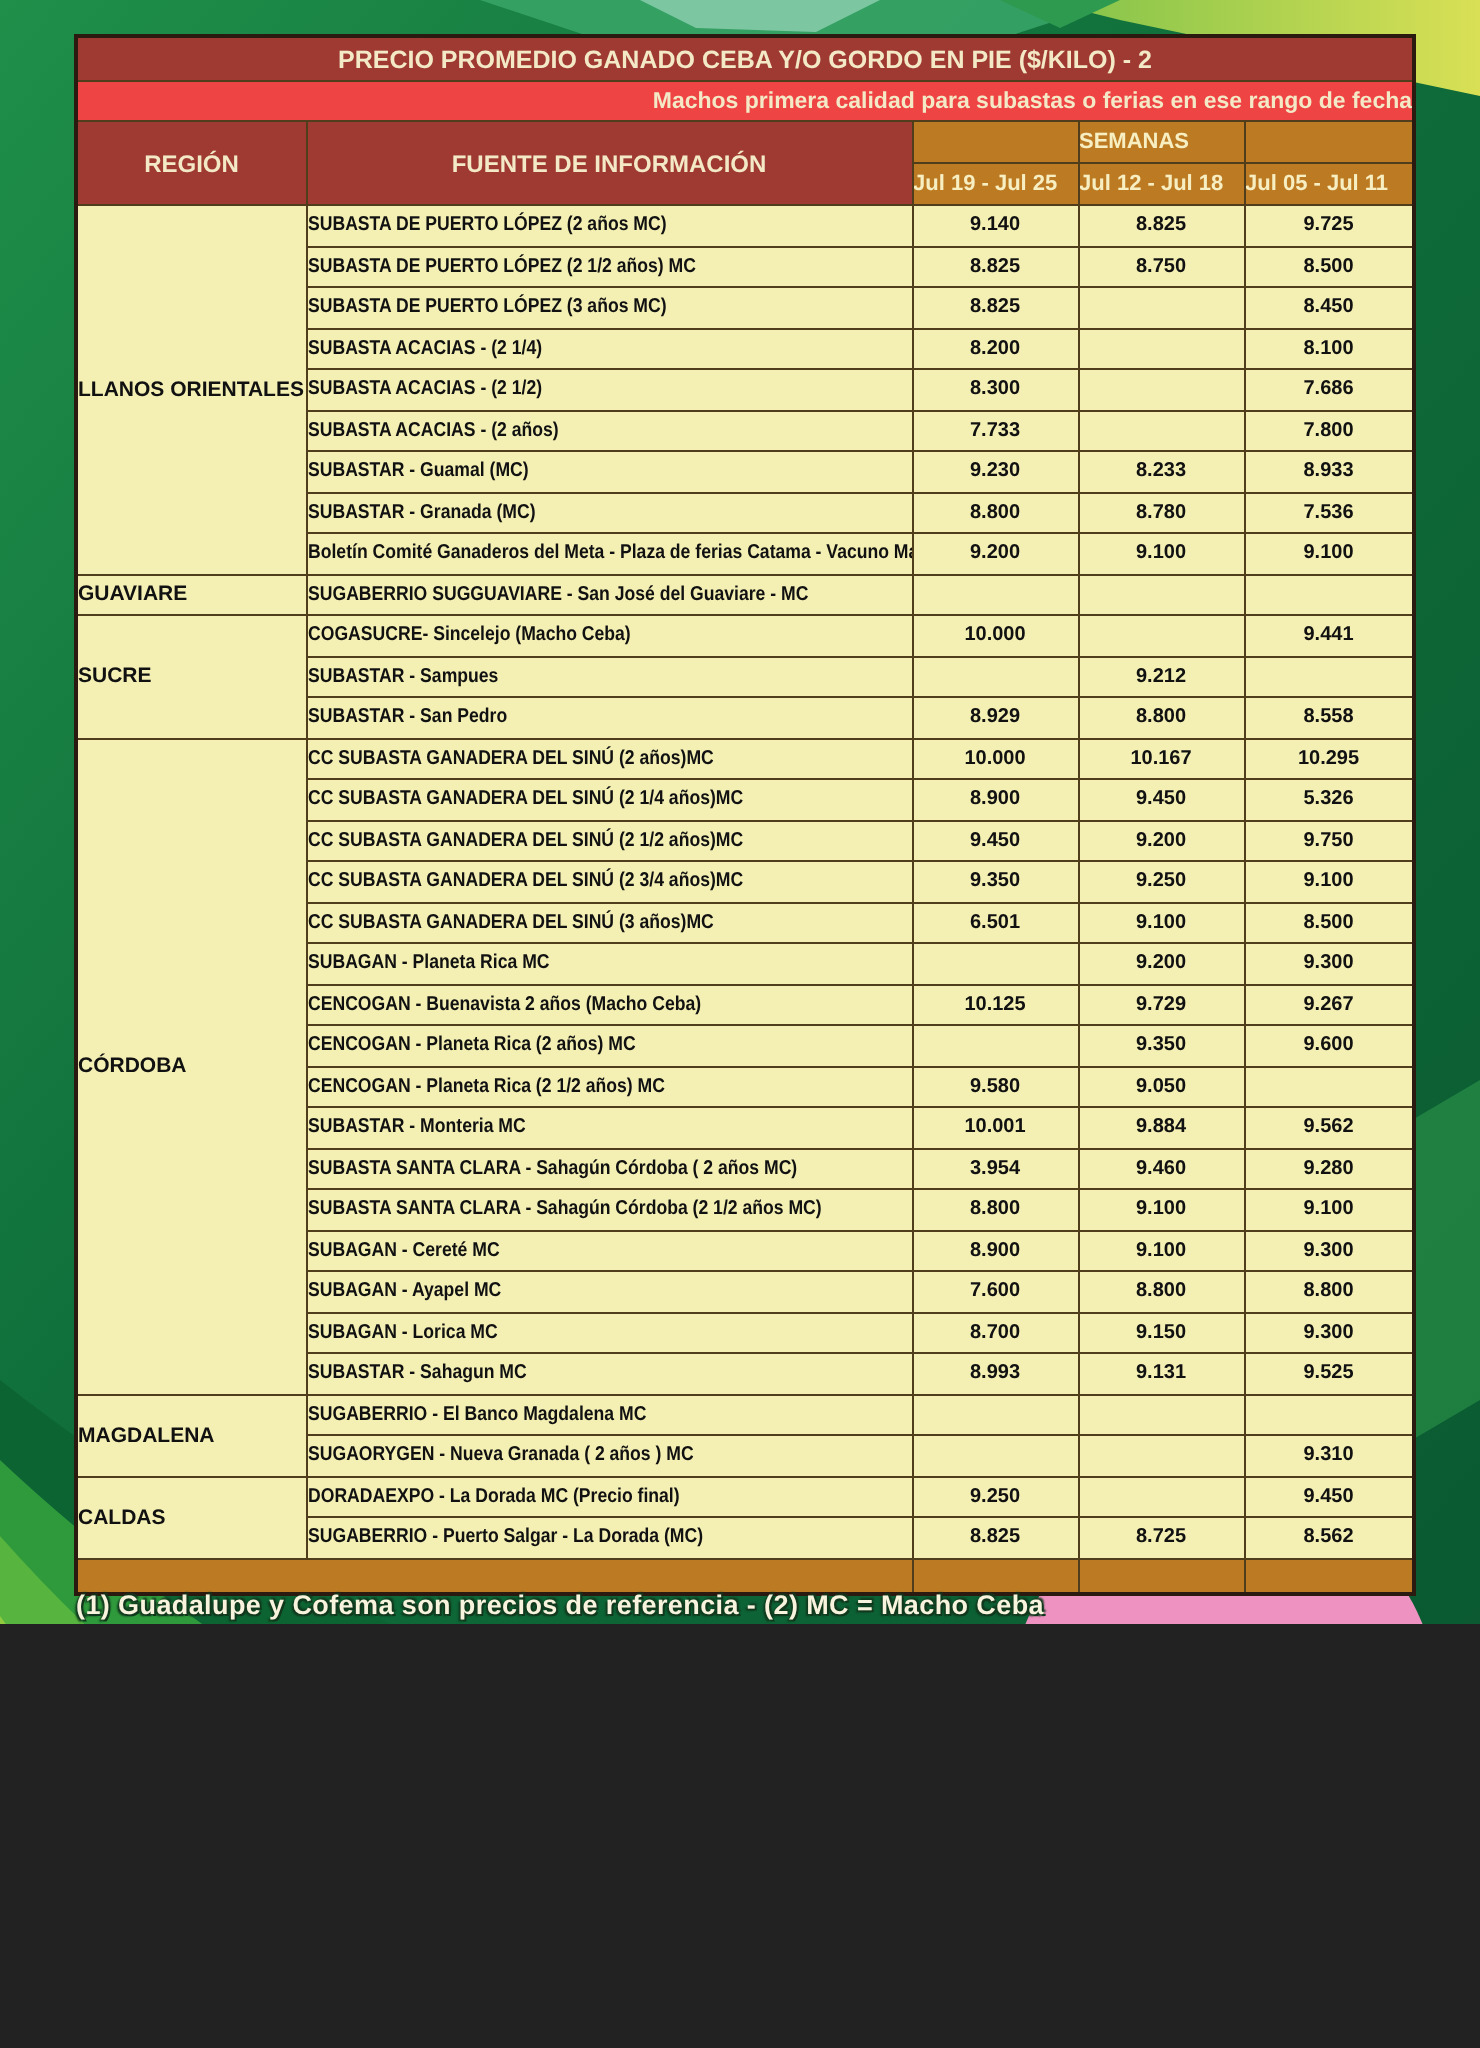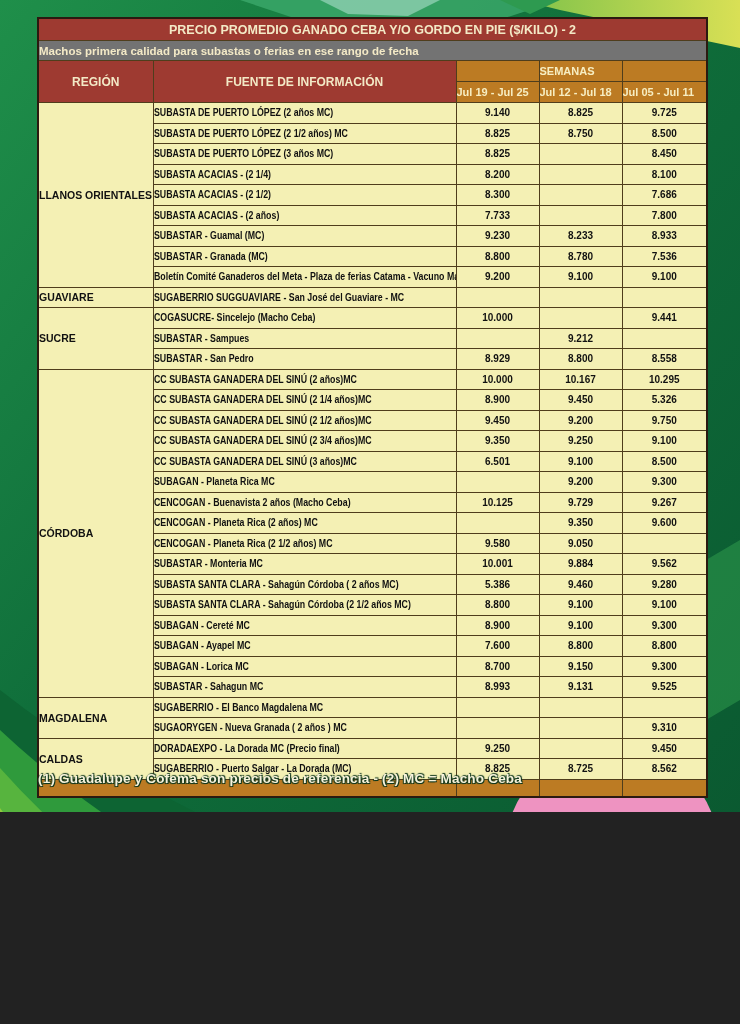--- a/index.html
+++ b/index.html
@@ -13,32 +13,32 @@
   .price-table{
     position:absolute;left:37px;top:17px;width:669px;z-index:3;
     border-collapse:collapse;table-layout:fixed;
     border:2px solid #2b1a10;
     font-family:"Liberation Sans",sans-serif;
   }
   .price-table th,.price-table td{
     border:1px solid #4f3d1c;overflow:hidden;white-space:nowrap;padding:0;
   }
   .t-title{background:#9e3a31;color:#f3e9c6;font-size:12.5px;font-weight:bold;height:21px;text-align:center;}
-  .t-subtitle{background:#737373;color:#f3e9c6;font-size:11.5px;font-weight:bold;height:19px;text-align:left;margin-left:28px;}
+  .t-subtitle{background:#ef4444;color:#f3e9c6;font-size:11.5px;font-weight:bold;height:19px;text-align:right;margin-left:28px;}
   .colhead{background:#9e3a31;color:#f3e9c6;font-size:12px;font-weight:bold;text-align:center;}
   .orangehead{background:#bc7b23;color:#f7eec2;font-size:11px;font-weight:bold;height:20px;text-align:left;}
   .region-cell{background:#f4f0b4;color:#111;font-weight:bold;font-size:10.5px;padding:0 3px;text-align:left;vertical-align:middle;}
   .source-cell{background:#f4f0b4;color:#111;font-size:10px;font-weight:bold;padding:0 2px;height:19.5px;text-align:left;}
   .source-cell span{display:inline-block;transform:scaleX(.88);transform-origin:0 50%;}
   .val-cell{background:#f4f0b4;color:#111;font-size:10px;font-weight:bold;text-align:center;}
   .footbar td{background:#bc7b23;height:16px;}
 
   
   .footnote{
-    position:absolute;left:38px;top:771px;z-index:4;
+    position:absolute;left:38px;top:795px;z-index:4;
     font-size:13.5px;font-weight:bold;color:#f7f3dc;letter-spacing:.2px;
     text-shadow:1px 1px 0 #11381d,-1px 1px 1px #11381d,1px -1px 1px #11381d;
   }
 
   
   .cow-circle{position:absolute;border-radius:50%;z-index:2;display:flex;align-items:flex-end;justify-content:center;}
   .cow-circle svg{width:84%;height:auto;margin-bottom:9%;}
 
   
   .logo-row{position:absolute;inset:0;z-index:5;pointer-events:none;}
@@ -310,21 +310,21 @@
           <td class="val-cell"></td>
         </tr>
         <tr>
           <td class="source-cell"><span>SUBASTAR - Monteria MC</span></td>
           <td class="val-cell">10.001</td>
           <td class="val-cell">9.884</td>
           <td class="val-cell">9.562</td>
         </tr>
         <tr>
           <td class="source-cell"><span>SUBASTA SANTA CLARA - Sahagún Córdoba ( 2 años MC)</span></td>
-          <td class="val-cell">5.386</td>
+          <td class="val-cell">3.954</td>
           <td class="val-cell">9.460</td>
           <td class="val-cell">9.280</td>
         </tr>
         <tr>
           <td class="source-cell"><span>SUBASTA SANTA CLARA - Sahagún Córdoba (2 1/2 años MC)</span></td>
           <td class="val-cell">8.800</td>
           <td class="val-cell">9.100</td>
           <td class="val-cell">9.100</td>
         </tr>
         <tr>

